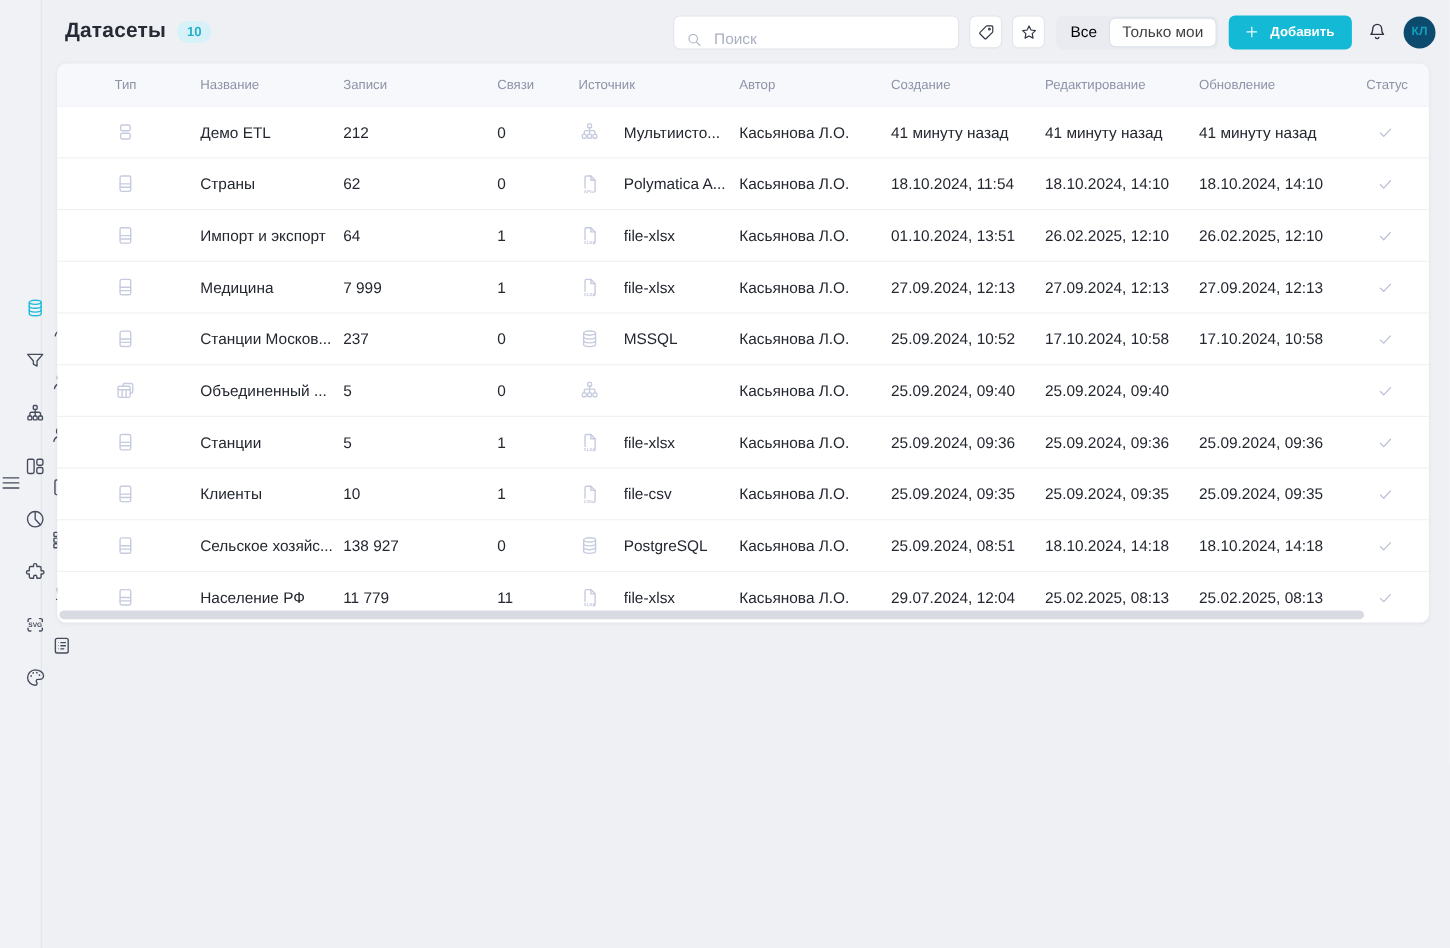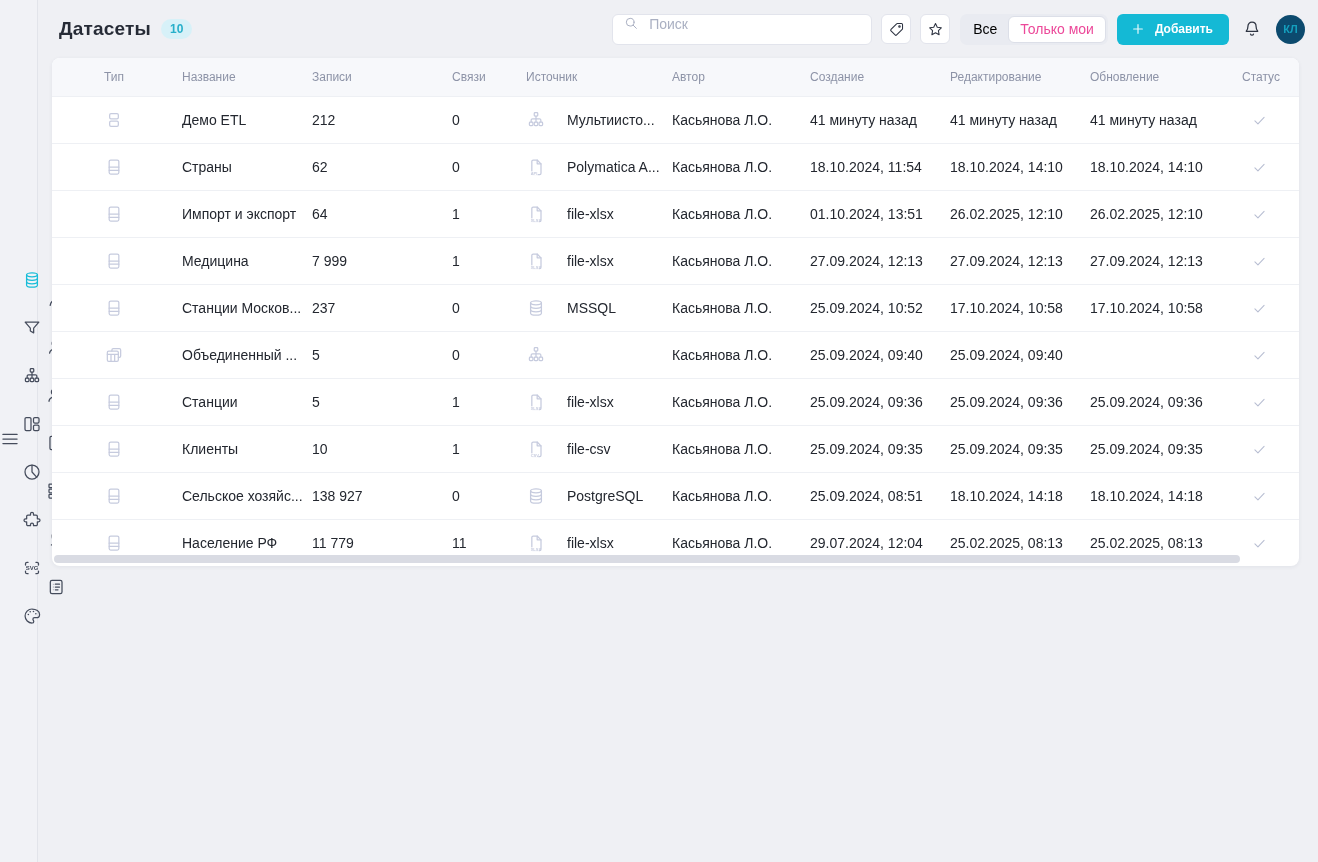--- a/index.html
+++ b/index.html
@@ -31,29 +31,29 @@
   .side-spacer { flex:1; }
   .side-footer { width:100%; border-top:1px solid #dfe1e8; padding:7px 0 9px 3px; }
   .version { font-size:11px; color:#a5aabb; }
 
   
   .main { flex:1; display:flex; flex-direction:column; }
   .topbar { height:58px; display:flex; align-items:center; padding:0 13px 0 21px; }
   .page-title { font-size:19px; font-weight:bold; color:#262b36; letter-spacing:.2px; }
   .count-badge { margin-left:10px; background:#d7f1f8; color:#27afca; font-size:12px; font-weight:bold; border-radius:10px; padding:3px 9px; }
   .top-spacer { flex:1; }
-  .search-box { width:260px; height:31px; background:#fff; border:1px solid #e2e4ec; border-radius:6px; display:flex; align-items:flex-start; padding:0 10px; }
+  .search-box { width:260px; height:31px; background:#fff; border:1px solid #e2e4ec; border-radius:6px; display:flex; align-items:flex-end; padding:0 10px; }
   .search-box svg { width:16px; height:16px; color:#aab0c2; flex:0 0 16px; }
   .search-box input { border:none; outline:none; flex:1; margin-left:8px; font-size:14px; font-family:inherit; color:#3a4050; background:transparent; }
   .search-box input::placeholder { color:#aab0c2; }
   .icon-btn { width:30px; height:30px; background:#fff; border:1px solid #e2e4ec; border-radius:6px; display:grid; place-items:center; color:#2e3442; margin-left:9px; cursor:pointer; padding:0; }
   .icon-btn svg { width:17px; height:17px; }
   .segmented { margin-left:10px; background:#e9ebf1; border-radius:7px; padding:2px; display:flex; align-items:center; height:31px; }
   .seg { font-size:14px; color:#000000; padding:0 11px; height:27px; line-height:27px; border-radius:6px; cursor:pointer; white-space:nowrap; }
-  .seg.active { background:#fff; border:1px solid #dcdfe8; line-height:25px; color:#ec4899; }
+  .seg.active { background:#fff; border:1px solid #dcdfe8; line-height:25px; color:#404040; }
   .add-btn { margin-left:9px; height:31px; background:#14b9d5; border:none; border-radius:6px; color:#fff; font-size:12px; font-weight:bold; font-family:inherit; padding:0 16px 0 13px; display:flex; align-items:center; gap:9px; cursor:pointer; }
   .add-btn svg { width:16px; height:16px; stroke-width:1.8; opacity:.9; }
   .bell-btn { margin-left:13px; background:none; border:none; color:#2e3442; padding:0; cursor:pointer; }
   .bell-btn svg { width:20px; height:20px; }
   .avatar { margin-left:14px; width:29px; height:29px; border-radius:50%; background:#0c4a6e; color:#149fbe; font-size:11px; font-weight:bold; display:grid; place-items:center; cursor:pointer; }
 
   
   .card { margin-left:14px; width:1247px; background:#fff; border-radius:8px; box-shadow:0 1px 4px rgba(40,50,80,.07); position:relative; }
   .trow, .thead { display:grid; grid-template-columns:78px 130px 140px 74px 146px 138px 140px 140px 152px 57px; padding-left:52px; align-items:center; }
   .thead { height:38px; background:#f7f8fb; border-radius:8px 8px 0 0; font-size:12px; color:#8d93a7; }

